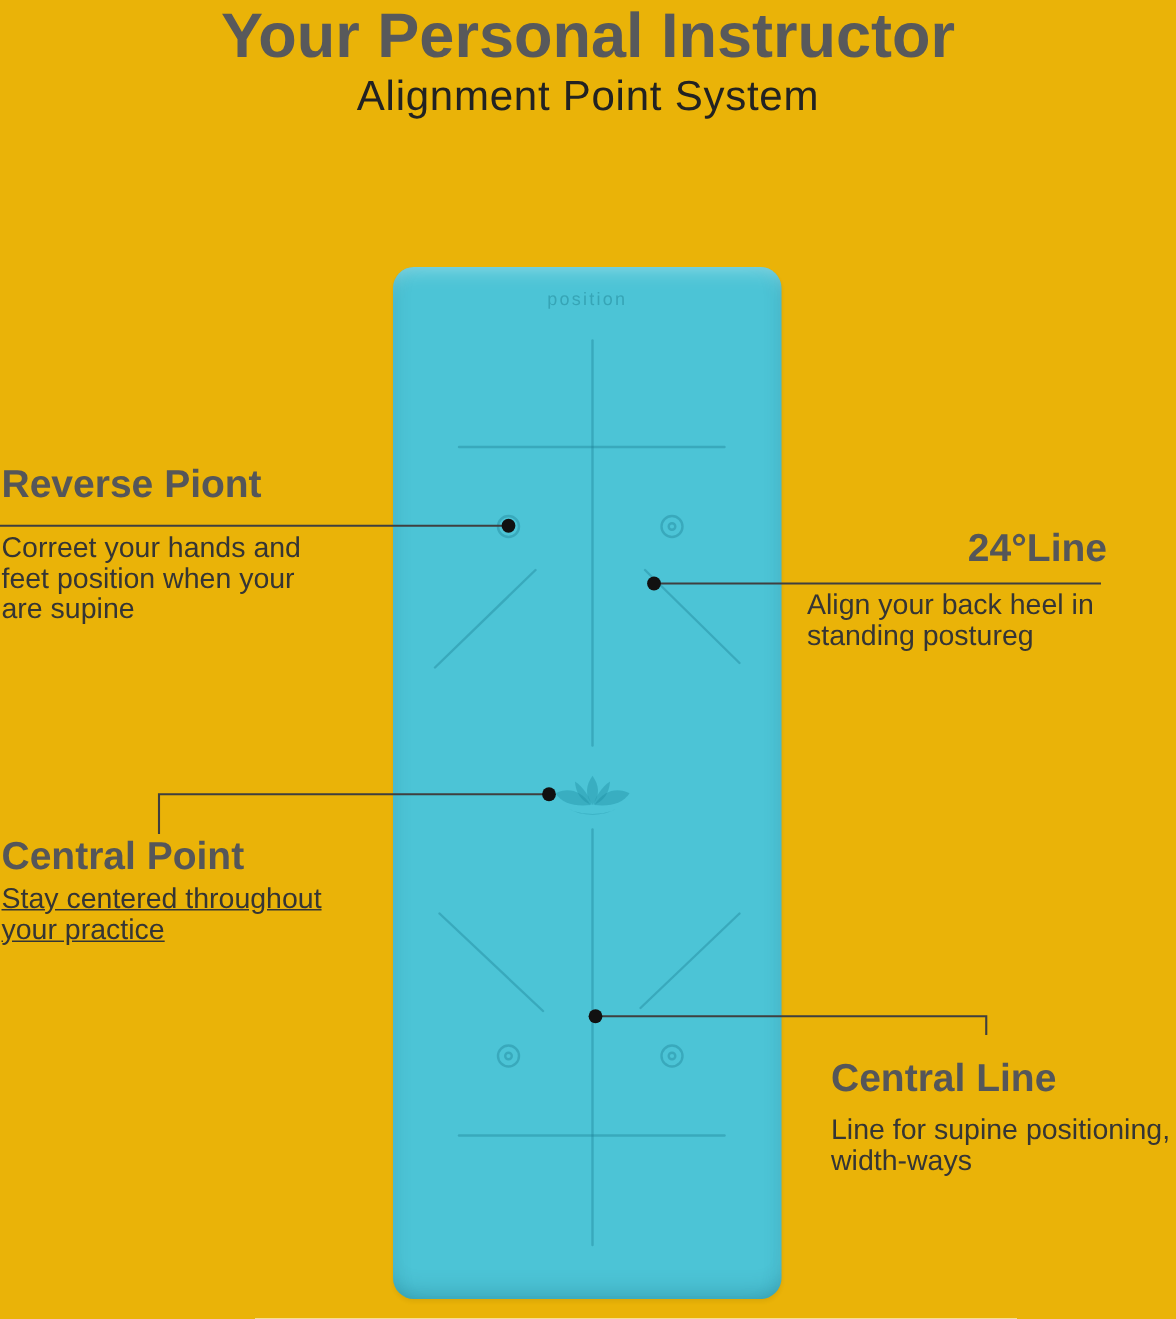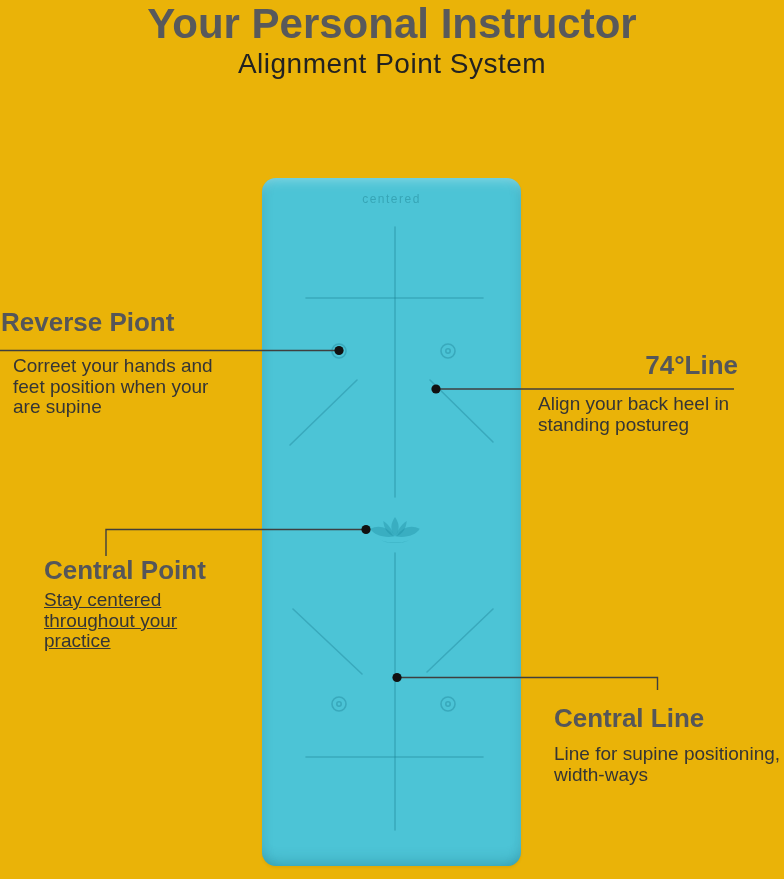--- a/index.html
+++ b/index.html
@@ -56,48 +56,48 @@
   .callout h3 {
     font-size: 26px; font-weight: 700;
     color: #555659; line-height: 34px;
     white-space: nowrap;
   }
   .callout p {
     font-size: 19px; font-weight: 400;
     color: #353535; line-height: 20.5px;
   }
   .co-reverse { position: absolute; left: 1px; top: 305px; width: 224px; }
-  .co-reverse p { margin-top: 17px; padding-left: 12px; }
+  .co-reverse p { margin-top: 17px; }
 
   .co-45 { position: absolute; left: 538px; top: 348px; width: 200px; }
   .co-45 h3 { text-align: right; }
   .co-45 p { margin-top: 12px; text-align: left; }
 
-  .co-central-point { position: absolute; left: 1px; top: 553px; width: 242px; padding-left: 43px; }
+  .co-central-point { position: absolute; left: 1px; top: 553px; width: 242px; }
   .co-central-point p { margin-top: 3px; text-decoration: underline; }
 
   .co-central-line { position: absolute; left: 542px; top: 701px; width: 243px; margin-left: 12px; }
   .co-central-line p { margin-top: 9px; }
 
   
   .overlay {
     position: absolute; left: 0; top: 0;
     pointer-events: none; z-index: 5;
   }
 </style>
 </head>
 <body>
 
 <div class="canvas">
 
   <h1 class="page-title">Your Personal Instructor</h1>
   <h2 class="page-subtitle">Alignment Point System</h2>
 
   <div class="mat">
-    <span class="mat-brand">centered</span>
+    <span class="mat-brand">position</span>
 
     <svg class="mat-lines" width="259" height="688" viewBox="0 0 259 688" fill="none" stroke="#1a7f94" stroke-opacity="0.38" stroke-width="1.6" stroke-linecap="round">
 
       <line x1="133" y1="49" x2="133" y2="319"></line>
 
       <line x1="44" y1="120" x2="221" y2="120"></line>
 
       <line x1="95" y1="202" x2="28" y2="267"></line>
       <line x1="168" y1="202" x2="231" y2="264"></line>
 
@@ -136,21 +136,21 @@
       <line x1="44" y1="579" x2="221" y2="579"></line>
     </svg>
   </div>
 
   <section class="callout co-reverse">
     <h3>Reverse Piont</h3>
     <p>Correet your hands and feet position when your are supine</p>
   </section>
 
   <section class="callout co-45">
-    <h3>74°Line</h3>
+    <h3>24°Line</h3>
     <p>Align your back heel in standing postureg</p>
   </section>
 
   <section class="callout co-central-point">
     <h3>Central Point</h3>
     <p>Stay centered throughout your practice</p>
   </section>
 
   <section class="callout co-central-line">
     <h3>Central Line</h3>

